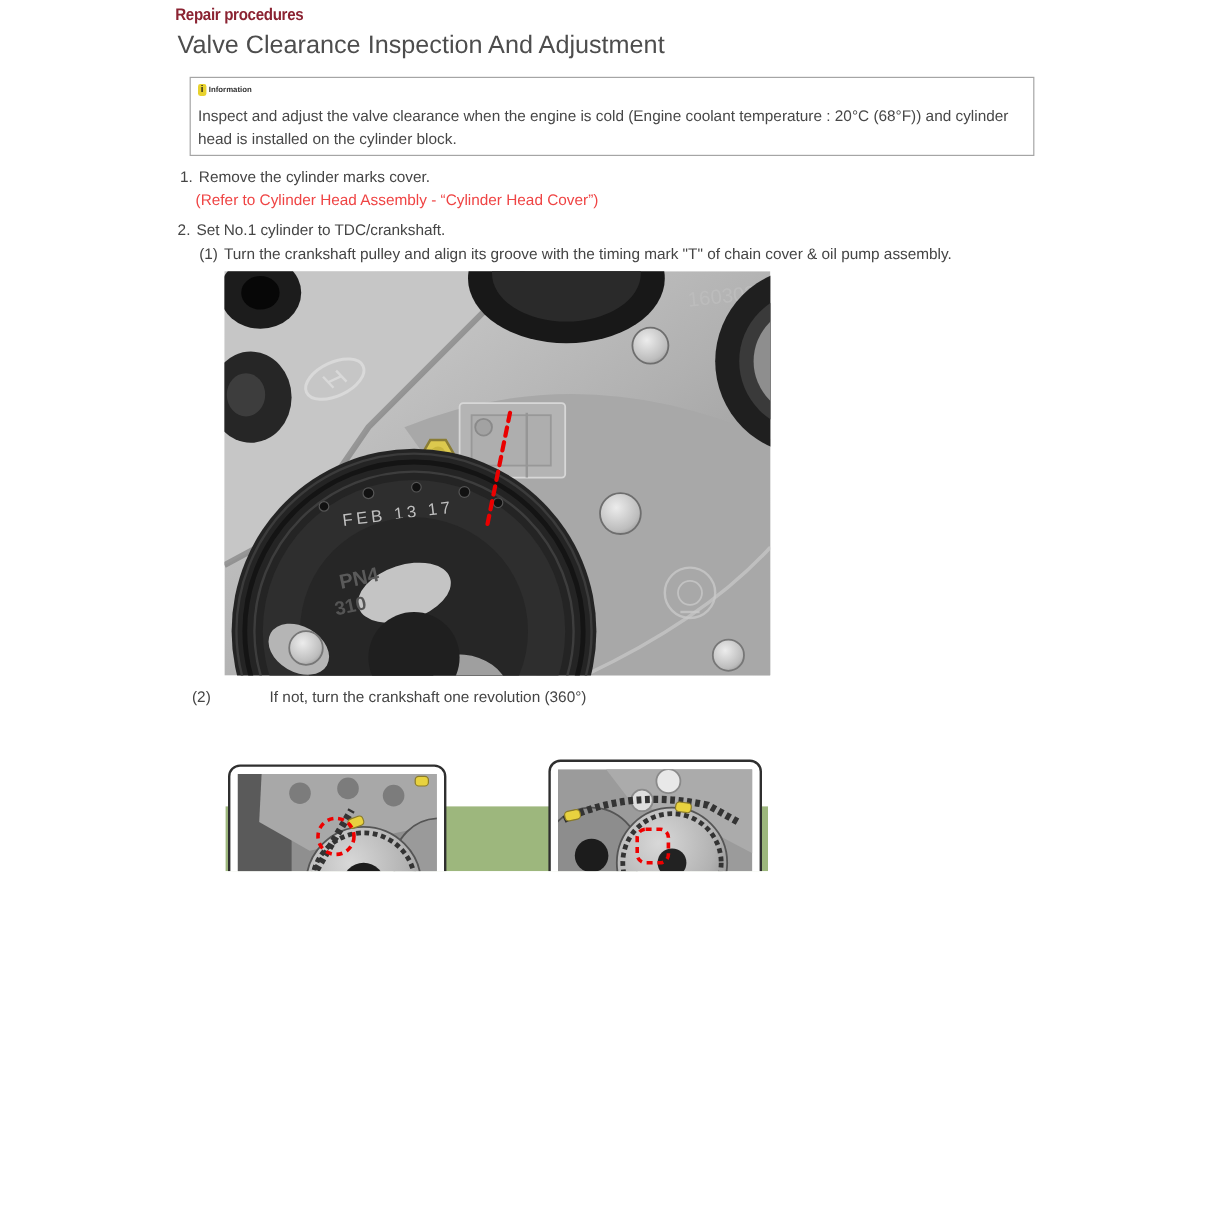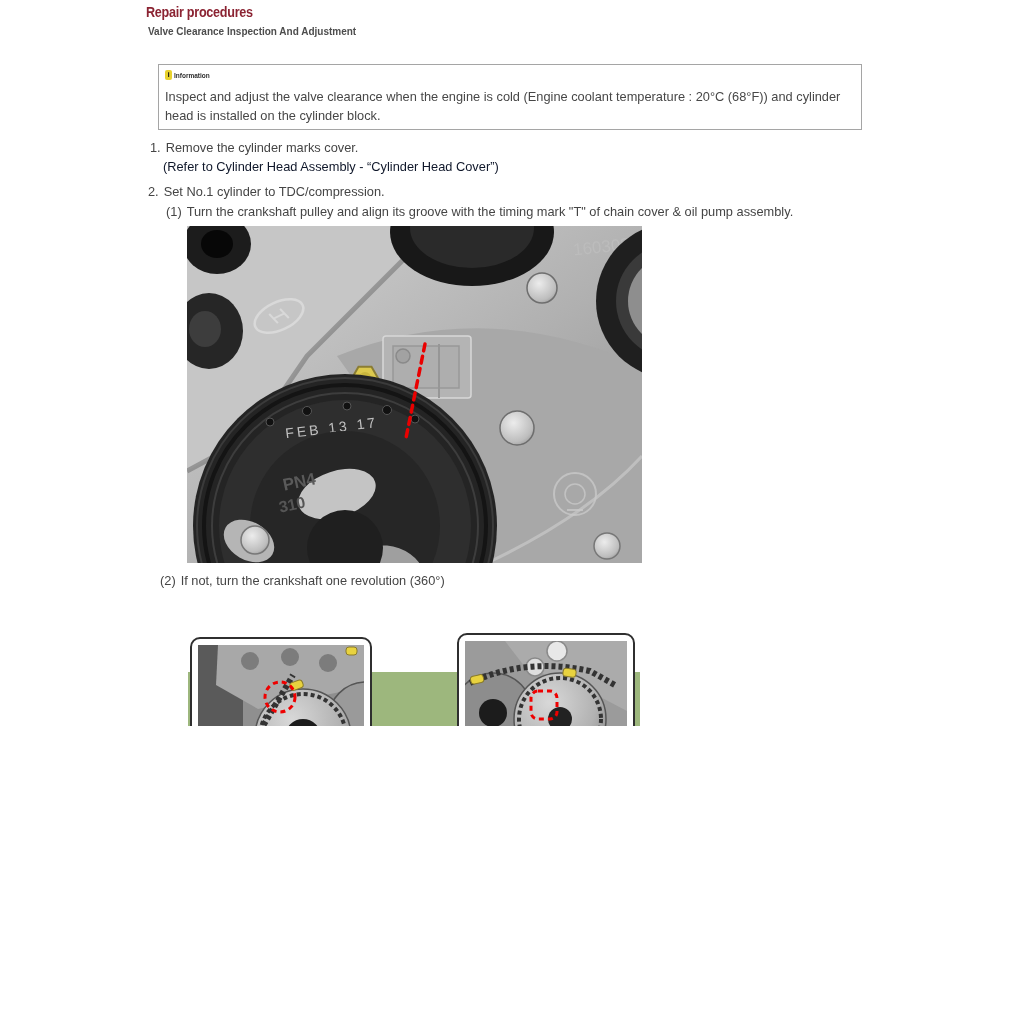--- a/index.html
+++ b/index.html
@@ -6,41 +6,41 @@
   .page{
     position:relative;width:1015px;height:726px;background:#ffffff;
     font-family:"Liberation Sans", sans-serif;color:#3f3f3f;overflow:hidden;
   }
   .abs{position:absolute;}
   .hdr{
     left:146px;top:4px;font-size:14px;font-weight:bold;color:#8b2332;
     letter-spacing:-0.3px;transform:scaleX(0.9);transform-origin:left top;
   }
   .title{
-    left:148px;top:26px;font-size:10px;font-weight:bold;color:#4d4d4d;margin:0;
+    left:148px;top:26px;font-size:21px;font-weight:normal;color:#4d4d4d;margin:0;
   }
   .info-box{
     left:158px;top:64px;width:702px;height:64px;border:1px solid #a5a5a5;background:#fff;
   }
   .info-icon-row{position:absolute;left:6px;top:5px;display:flex;align-items:center;gap:2px;}
   .info-icon{
     display:inline-block;width:7px;height:10px;background:#e8d22e;border-radius:2px;
     color:#1a1a1a;font-size:8px;font-weight:bold;line-height:10px;text-align:center;
   }
   .info-icon-label{font-size:6.5px;color:#2e2e2e;font-weight:bold;}
   .info-text{
     position:absolute;left:6px;top:22px;width:692px;margin:0;
     font-size:12.8px;line-height:19px;color:#474747;
   }
   .step{display:flex;gap:5px;font-size:12.8px;line-height:17px;color:#454545;}
   .step .num{white-space:nowrap;}
-  .ref{font-size:12.8px;color:#0f172a;}
+  .ref{font-size:12.8px;color:#ef4444;}
   .substep{display:flex;gap:5px;font-size:12.8px;color:#454545;}
   .sub2-text{width:684px;line-height:21px;}
-  .sub2-note{line-height:21px;}
+  .sub2-note{line-height:21px;margin-left:44px;}
   .fig1{left:187px;top:226px;width:455px;height:337px;}
   .fig2{left:188px;top:630px;width:452px;height:380px;}
   .green-bg{position:absolute;left:0px;top:42px;width:452px;height:336px;background:#9db77d;}
   .main-engine{position:absolute;left:107px;top:122px;width:320px;height:225px;}
   .tails{position:absolute;left:0;top:0;width:452px;height:380px;pointer-events:none;}
   .callout{
     position:absolute;background:#ffffff;border:2.5px solid #2f2f2f;border-radius:10px;
     box-sizing:border-box;padding:6px;
   }
   .callout-left{left:2px;top:7px;width:182px;height:130px;}
@@ -65,21 +65,21 @@
   </div>
 
   <div class="abs step" style="left:150px;top:139px;">
     <span class="num">1.</span>
     <span>Remove the cylinder marks cover.</span>
   </div>
   <div class="abs ref" style="left:163px;top:159px;">(Refer to Cylinder Head Assembly - “Cylinder Head Cover”)</div>
 
   <div class="abs step" style="left:148px;top:183px;">
     <span class="num">2.</span>
-    <span>Set No.1 cylinder to TDC/compression.</span>
+    <span>Set No.1 cylinder to TDC/crankshaft.</span>
   </div>
   <div class="abs substep" style="left:166px;top:204px;">
     <span class="num">(1)</span>
     <span>Turn the crankshaft pulley and align its groove with the timing mark "T" of chain cover &amp; oil pump assembly.</span>
   </div>
 
   <div class="abs fig1">
     <svg width="455" height="337" viewBox="0 0 455 337">
       <defs>
         <linearGradient id="metalG" x1="0" y1="0" x2="1" y2="1">

